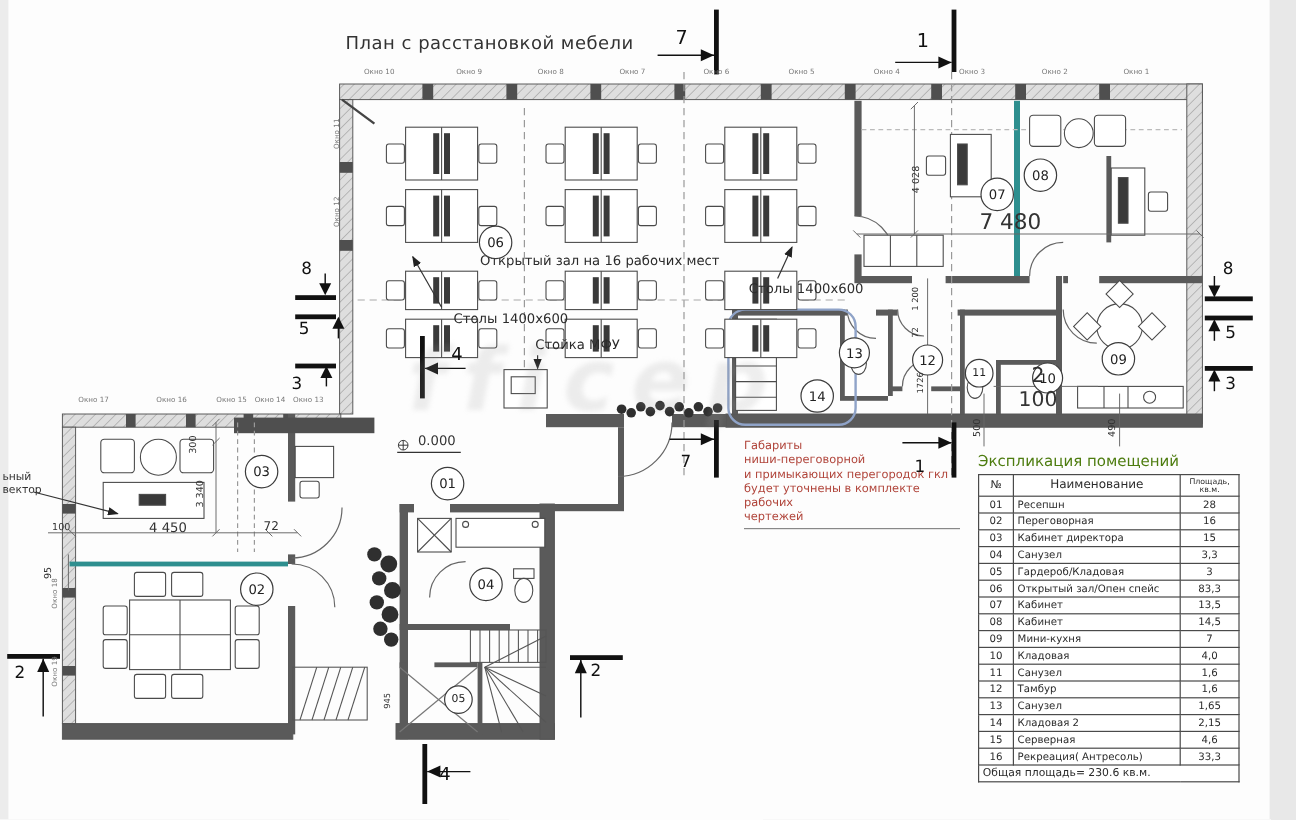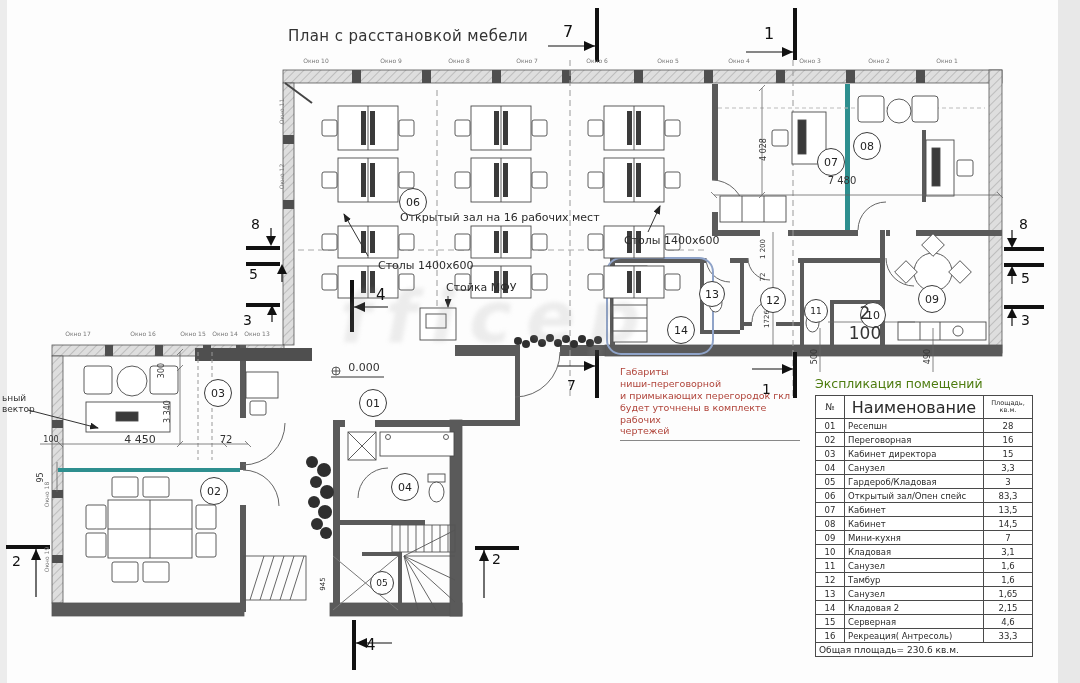--- a/index.html
+++ b/index.html
@@ -21,21 +21,21 @@
   .dim{position:absolute;color:#333;text-align:center;z-index:4;}
   .sec{position:absolute;color:#111;z-index:4;font-weight:500;}
   .rot{transform:rotate(-90deg);transform-origin:center center;}
   .circle{position:absolute;border:1.4px solid #3c3c3c;border-radius:50%;background:#fff;
           display:flex;align-items:center;justify-content:center;font-size:11px;color:#222;z-index:3;}
   #legend{position:absolute;left:815px;top:376px;z-index:4;}
   #legend-title{font-size:12.5px;margin-bottom:4px;color:#4d7c0f;}
   #legend table{border-collapse:collapse;background:#fff;}
   #legend th,#legend td{border:1px solid #4a4a4a;padding:1.5px 3px;font-weight:normal;}
   th.c-num{width:22px;font-size:9px;}
-  th.c-name{width:132px;font-size:16px;}
+  th.c-name{width:132px;font-size:10px;}
   th.c-area{width:42px;font-size:6.5px;line-height:1.1;}
   td.t-num{font-size:8.5px;text-align:center;}
   td.t-name{font-size:8.5px;text-align:left;}
   td.t-area{font-size:8.5px;text-align:center;}
   td.t-total{font-size:9px;text-align:left;padding-left:10px;}
   #labels{position:absolute;left:0;top:0;width:100%;height:100%;z-index:4;pointer-events:none;}
 </style>
 </head>
 <body>
 
@@ -512,21 +512,21 @@
             <td class="t-area">14,5</td>
           </tr>
           <tr>
             <td class="t-num">09</td>
             <td class="t-name">Мини-кухня</td>
             <td class="t-area">7</td>
           </tr>
           <tr>
             <td class="t-num">10</td>
             <td class="t-name">Кладовая</td>
-            <td class="t-area">3,1</td>
+            <td class="t-area">4,0</td>
           </tr>
           <tr>
             <td class="t-num">11</td>
             <td class="t-name">Санузел</td>
             <td class="t-area">1,6</td>
           </tr>
           <tr>
             <td class="t-num">12</td>
             <td class="t-name">Тамбур</td>
             <td class="t-area">1,6</td>
@@ -587,21 +587,21 @@
       <div class="circle" style="left: 370px; top: 571px; width: 22px; height: 22px; font-size: 9px;">05</div>
       <div class="circle" style="left: 399px; top: 188px; width: 26px; height: 26px; font-size: 11px;">06</div>
       <div class="circle" style="left: 817px; top: 148px; width: 26px; height: 26px; font-size: 11px;">07</div>
       <div class="circle" style="left: 853px; top: 132px; width: 26px; height: 26px; font-size: 11px;">08</div>
       <div class="circle" style="left: 918px; top: 285px; width: 26px; height: 26px; font-size: 11px;">09</div>
       <div class="circle" style="left: 860px; top: 302px; width: 24px; height: 24px; font-size: 11px;">10</div>
       <div class="circle" style="left: 804px; top: 299px; width: 22px; height: 22px; font-size: 9px;">11</div>
       <div class="circle" style="left: 760px; top: 287px; width: 24px; height: 24px; font-size: 11px;">12</div>
       <div class="circle" style="left: 699px; top: 281px; width: 24px; height: 24px; font-size: 11px;">13</div>
       <div class="circle" style="left: 667px; top: 316px; width: 26px; height: 26px; font-size: 11px;">14</div>
-      <div class="dim" style="left: 812px; top: 175px; width: 60px; font-size: 10px;">7 480</div>
+      <div class="dim" style="left: 812px; top: 175px; width: 60px; font-size: 18px;">7 480</div>
       <div class="dim rot" style="left: 745px; top: 145px; width: 36px; font-size: 8px;">4 028</div>
       <div class="dim" style="left: 843px; top: 303px; width: 44px; font-size: 17px;">2 100</div>
       <div class="dim rot" style="left: 799px; top: 352px; width: 30px; font-size: 8px;">500</div>
       <div class="dim rot" style="left: 912px; top: 352px; width: 30px; font-size: 8px;">490</div>
       <div class="dim rot" style="left: 752px; top: 315px; width: 30px; font-size: 7px;">1726</div>
       <div class="dim rot" style="left: 748px; top: 245px; width: 30px; font-size: 7px;">1 200</div>
       <div class="dim rot" style="left: 753px; top: 273px; width: 20px; font-size: 7px;">72</div>
       <div class="dim" style="left: 116px; top: 433px; width: 48px; font-size: 11px;">4 450</div>
       <div class="dim" style="left: 216px; top: 434px; width: 20px; font-size: 10px;">72</div>
       <div class="dim" style="left: 40px; top: 435px; width: 22px; font-size: 8px;">100</div>

